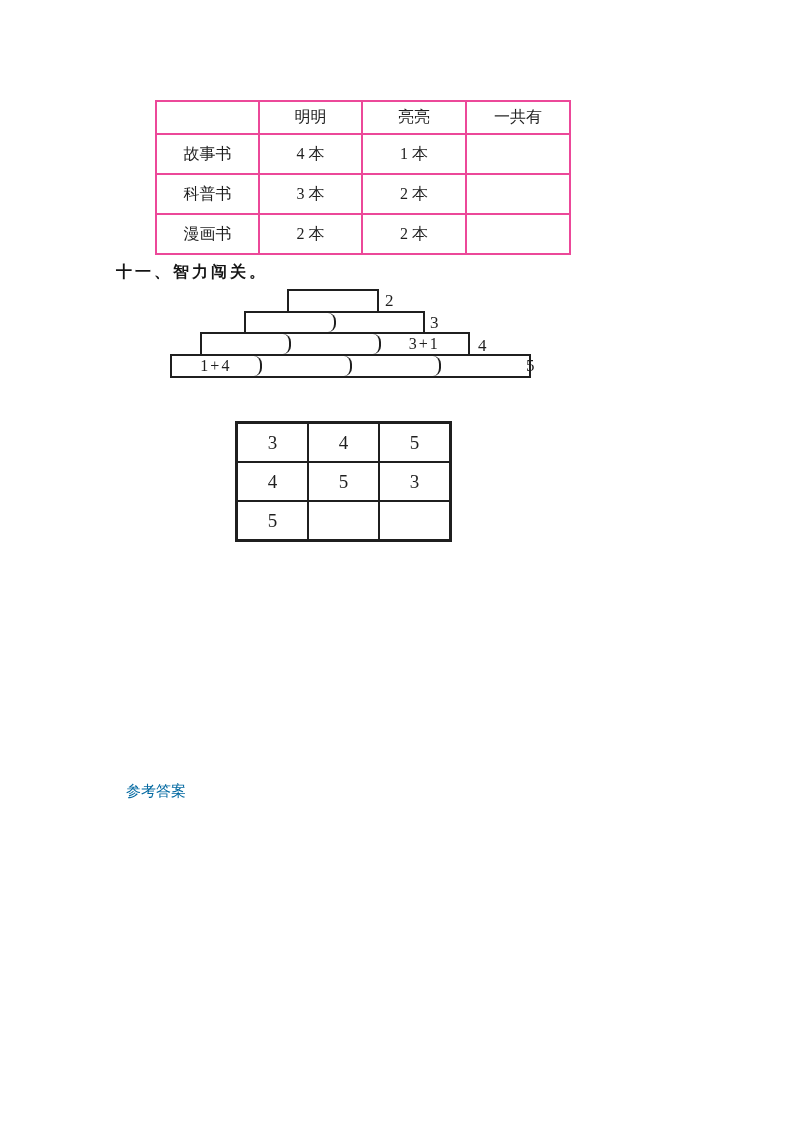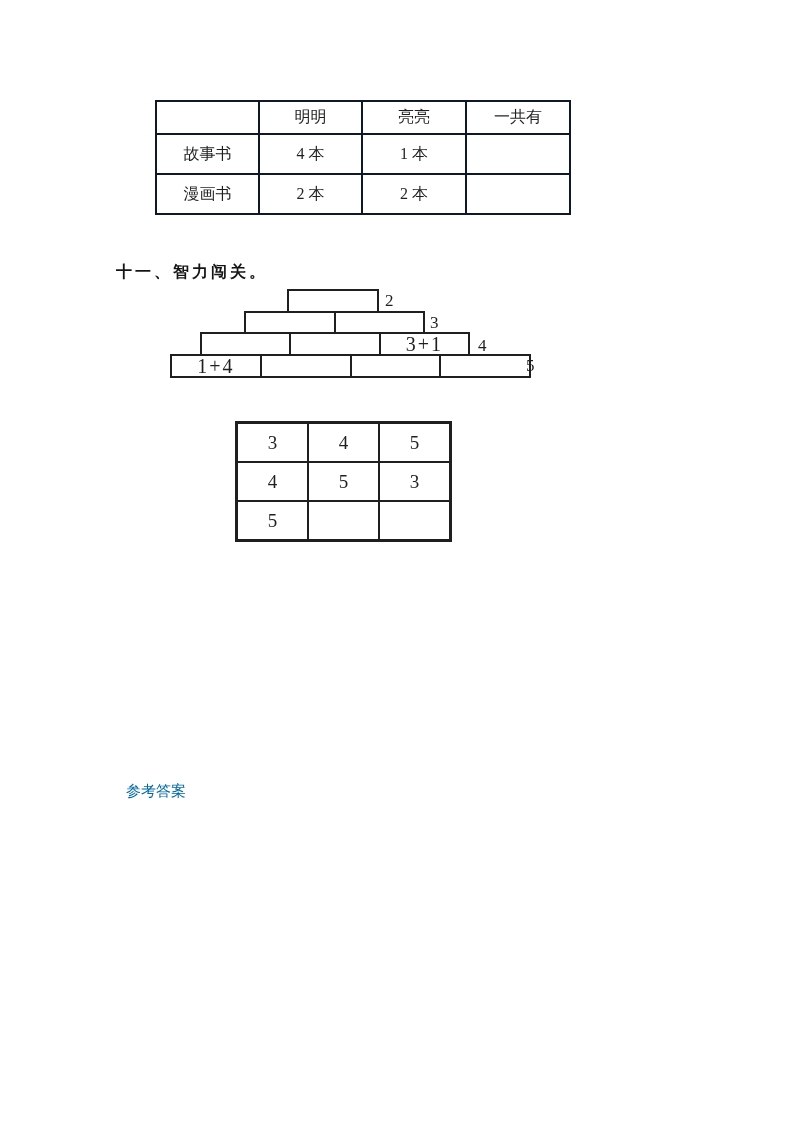--- a/index.html
+++ b/index.html
@@ -15,21 +15,21 @@
 
   
   table.books-table {
     position: absolute;
     left: 155px;
     top: 100px;
     border-collapse: collapse;
     table-layout: fixed;
   }
   table.books-table td {
-    border: 2px solid #0f172a;
+    border: 2px solid #ec4899;
     text-align: center;
     vertical-align: middle;
     font-size: 16px;
     padding: 0;
     overflow: hidden;
     white-space: nowrap;
   }
   table.books-table tr.hdr td { height: 31px; }
   table.books-table tr.row td { height: 38px; }
 
@@ -53,23 +53,24 @@
     box-sizing: border-box;
     border: 2px solid #1f1f1f;
     background: #ffffff;
   }
   .pyr-cell {
     flex: 1 1 0;
     border-right: 2px solid #1f1f1f;
     display: flex;
     align-items: center;
     justify-content: center;
-    font-size: 20px;
+    font-size: 16px;
     letter-spacing: 2px;
     white-space: nowrap;
+    border-radius: 8px;
   }
   .pyr-cell:last-child { border-right: none; }
   .pr1 { left: 287px; top: 289px; width: 92px;  height: 24px; }
   .pr2 { left: 244px; top: 311px; width: 181px; height: 23px; }
   .pr3 { left: 200px; top: 332px; width: 270px; height: 24px; }
   .pr4 { left: 155px; top: 354px; width: 361px; height: 24px; margin-left: 15px; }
   .pyr-label {
     position: absolute;
     font-size: 17px;
     color: #1f1f1f;
@@ -128,20 +129,26 @@
       <td>亮亮</td>
       <td>一共有</td>
     </tr>
     <tr class="row">
       <td>故事书</td>
       <td>4 本</td>
       <td>1 本</td>
       <td></td>
     </tr>
     <tr class="row">
+      <td>科普书</td>
+      <td>3 本</td>
+      <td>2 本</td>
+      <td></td>
+    </tr>
+    <tr class="row">
       <td>漫画书</td>
       <td>2 本</td>
       <td>2 本</td>
       <td></td>
     </tr>
   </tbody>
     </table>
 
   <div class="sec-title t11">十一、智力闯关。</div>
 

